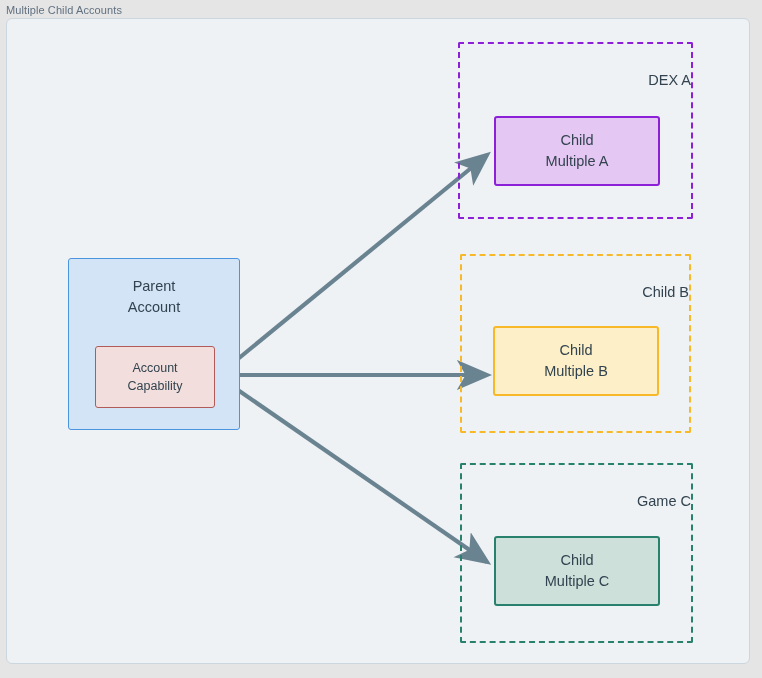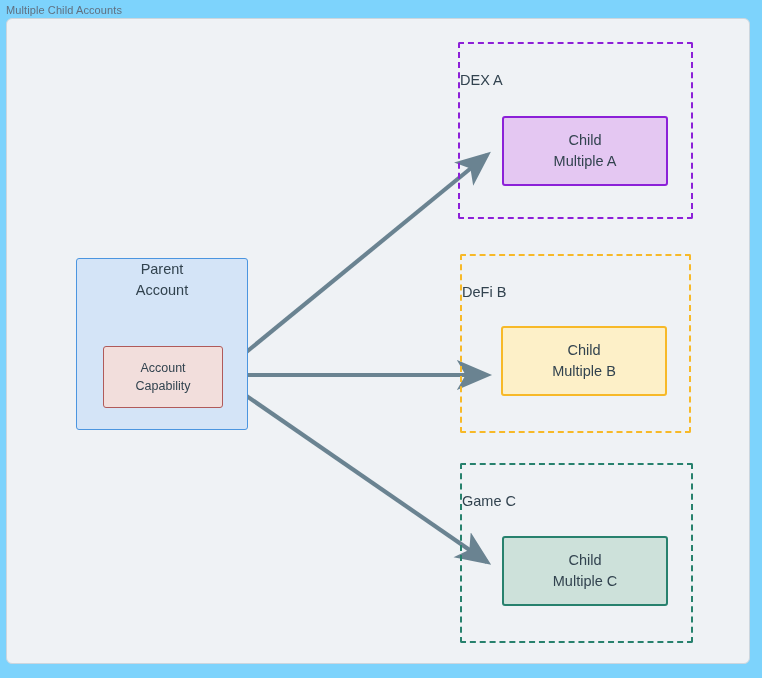--- a/index.html
+++ b/index.html
@@ -11,21 +11,21 @@
     width: 762px;
     height: 678px;
     font-family: "Liberation Sans", sans-serif;
     overflow: hidden;
   }
 
   #canvas {
     position: relative;
     width: 762px;
     height: 678px;
-    background: #7dd3fc;
+    background: #e5e5e5;
   }
 
   
   #frame-title {
     position: absolute;
     left: 6px;
     top: 3px;
     font-size: 11px;
     line-height: 14px;
     color: #607080;
@@ -60,33 +60,33 @@
     box-sizing: border-box;
     border-radius: 3px;
     display: flex;
     flex-direction: column;
     align-items: center;
     justify-content: center;
     text-align: center;
     color: #32434f;
     font-size: 14.5px;
     line-height: 21px;
-    margin-left: 8px;
   }
   .node .line { display: block; white-space: nowrap; }
 
   
   #parent-account {
     left: 68px;
     top: 258px;
     width: 172px;
     height: 172px;
     background: #d4e4f7;
     border: 1.8px solid #4b95e0;
     justify-content: flex-start;
+    padding-top: 17px;
   }
   #account-capability {
     position: absolute;
     left: 26px;
     top: 87px;
     width: 120px;
     height: 62px;
     box-sizing: border-box;
     background: #f2dedc;
     border: 1.8px solid #b05a5a;
@@ -107,21 +107,21 @@
     border-style: dashed;
     border-width: 2px;
     border-radius: 2px;
     background: transparent;
   }
   .group-label {
     position: absolute;
     left: 0;
     right: 0;
     top: 26px;
-    text-align: left;
+    text-align: right;
     font-size: 14.5px;
     color: #32434f;
     line-height: 20px;
   }
 
   #group-dex-a  { left: 458px; top: 42px;  width: 235px; height: 177px; border-color: #8c20d8; }
   #group-defi-b { left: 460px; top: 254px; width: 231px; height: 179px; border-color: #f7b928; }
   #group-game-c { left: 460px; top: 463px; width: 233px; height: 180px; border-color: #27816d; }
 
   #child-account-a {
@@ -171,21 +171,21 @@
 
   <div class="group" id="group-dex-a">
     <div class="group-label">DEX A</div>
   </div>
   <div class="node" id="child-account-a">
     <span class="line">Child</span>
     <span class="line">Multiple A</span>
   </div>
 
   <div class="group" id="group-defi-b">
-    <div class="group-label">DeFi B</div>
+    <div class="group-label">Child B</div>
   </div>
   <div class="node" id="child-account-b">
     <span class="line">Child</span>
     <span class="line">Multiple B</span>
   </div>
 
   <div class="group" id="group-game-c">
     <div class="group-label">Game C</div>
   </div>
   <div class="node" id="child-account-c">

